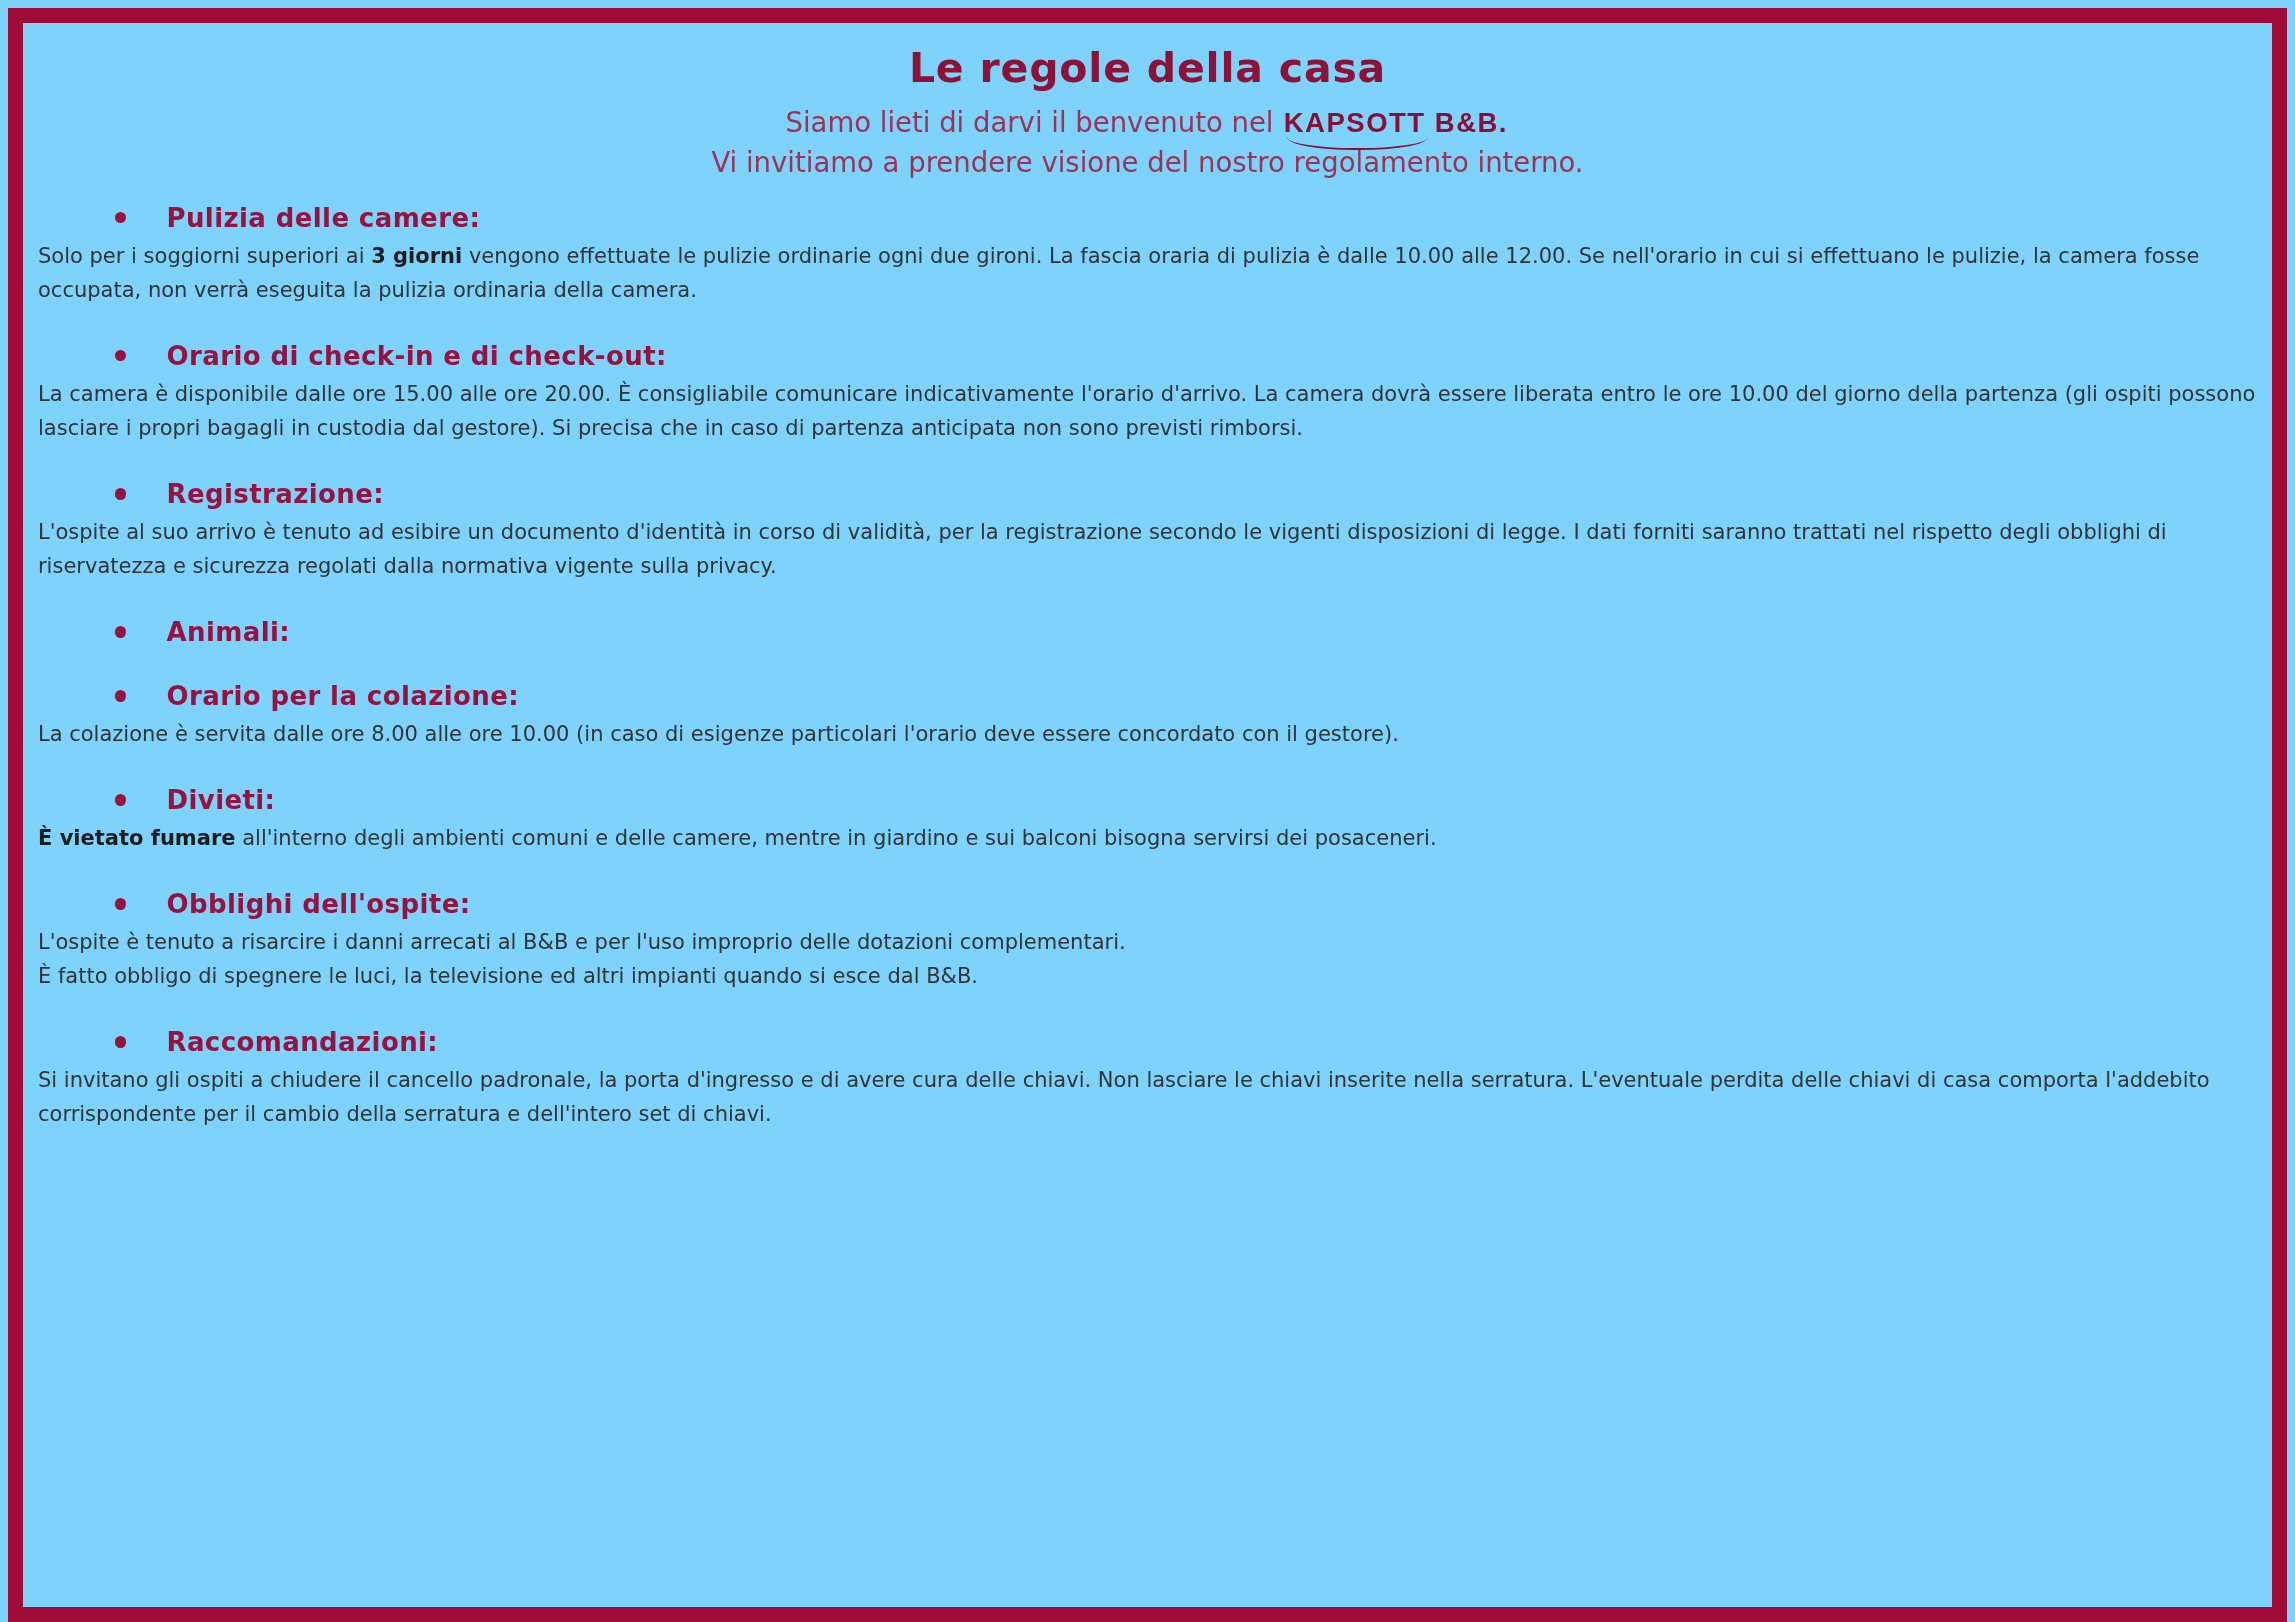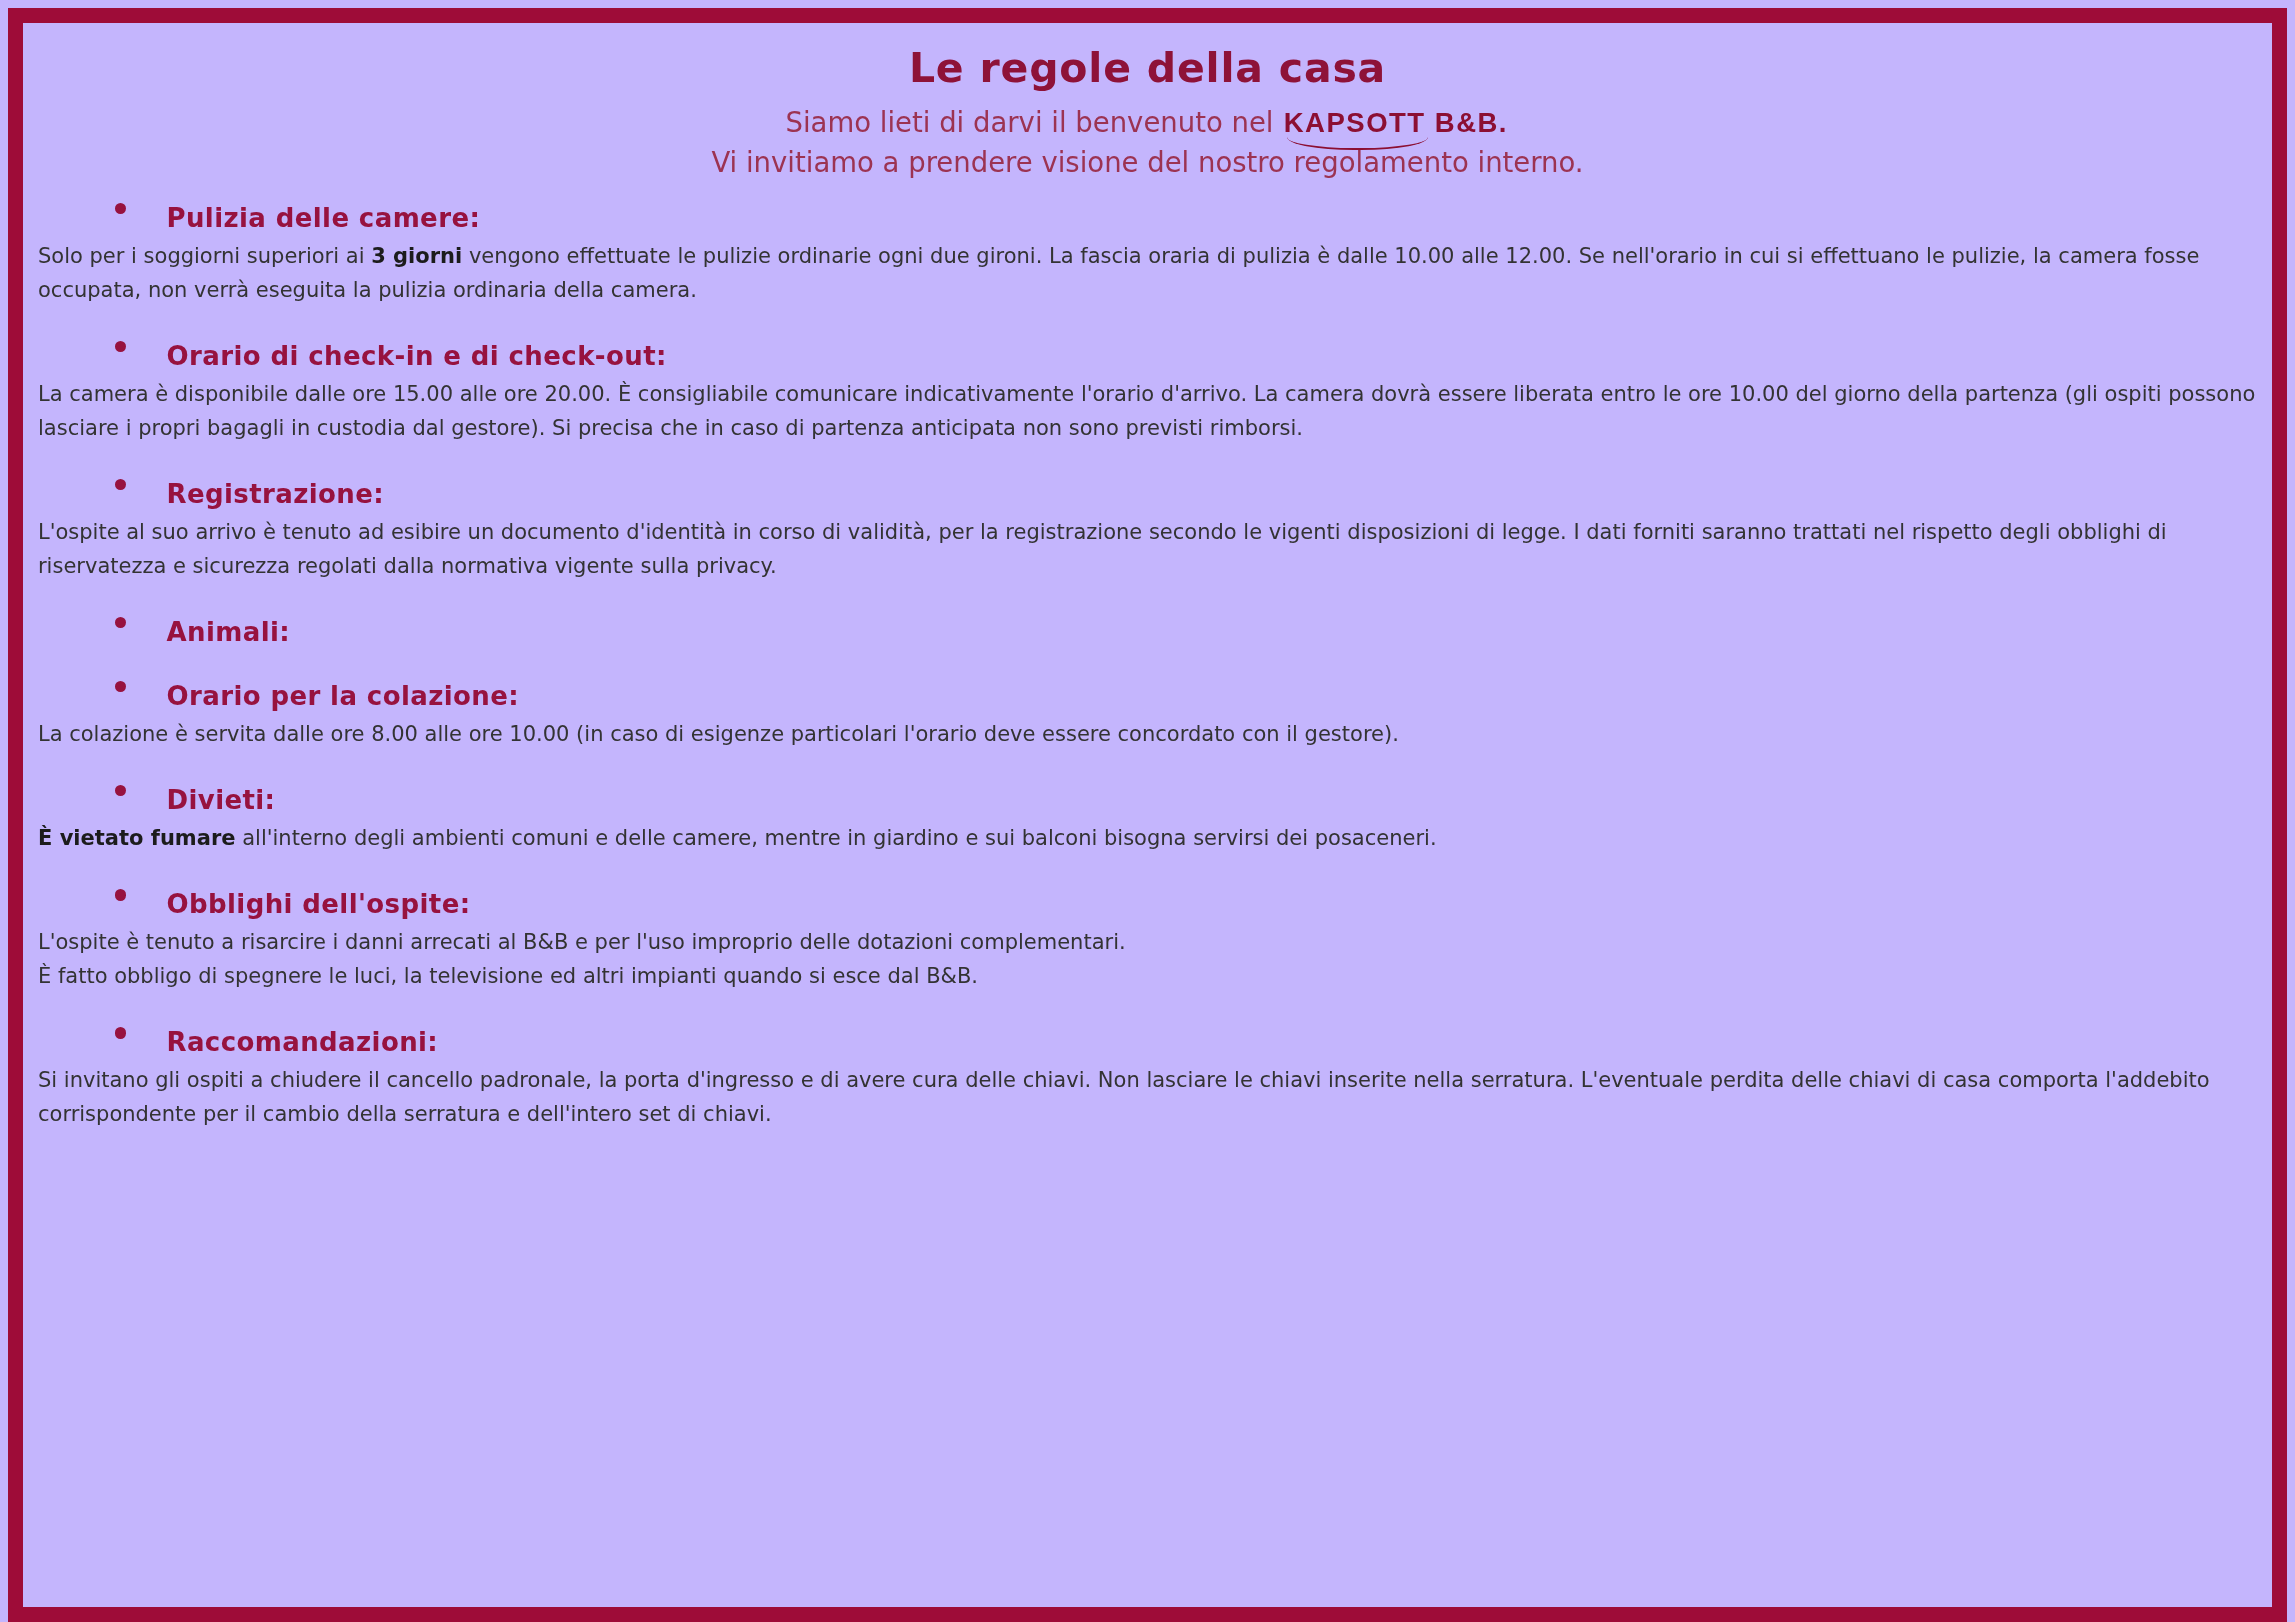--- a/index.html
+++ b/index.html
@@ -6,21 +6,21 @@
     --c-border:#9e0c38;
     --c-title:#8e1238;
     --c-heading:#97123f;
     --c-subtitle:#9c3352;
     --c-brand:#8c0f33;
     --c-body:#333333;
   }
   *{box-sizing:border-box; margin:0; padding:0;}
   html,body{background:#ffffff;}
   .page{
-    width:2295px; height:1622px; position:relative; background:#c4b5fd;
+    width:2295px; height:1622px; position:relative; background:#7dd3fc;
     font-family:"DejaVu Sans", sans-serif;
   }
   .frame{
     position:absolute; top:7.7px; left:7.7px; right:7.7px; bottom:0;
     border:15.3px solid var(--c-border);
     overflow:hidden;
   }
   .content{
     padding:12.2px 15.3px 0 15.3px;
     color:var(--c-body);
@@ -54,20 +54,21 @@
     position:absolute;
     left:2%; bottom:-7.7px;
     width:62%; height:13.8px;
     border-bottom:2.3px solid var(--c-brand);
     border-radius:0 0 50% 50% / 0 0 100% 100%;
     pointer-events:none;
   }
   .rules{margin-top:4.6px;}
   .sec-head{
     display:flex;
+    align-items:center;
     margin:34px 0 6.1px 0;
   }
   .rules .section:first-child .sec-head{margin-top:20px;}
   .bullet{
     width:11.5px; height:11.5px; border-radius:50%;
     background:var(--c-heading);
     margin-left:77px; margin-right:40px;
     flex:0 0 auto;
   }
   .sec-title{

